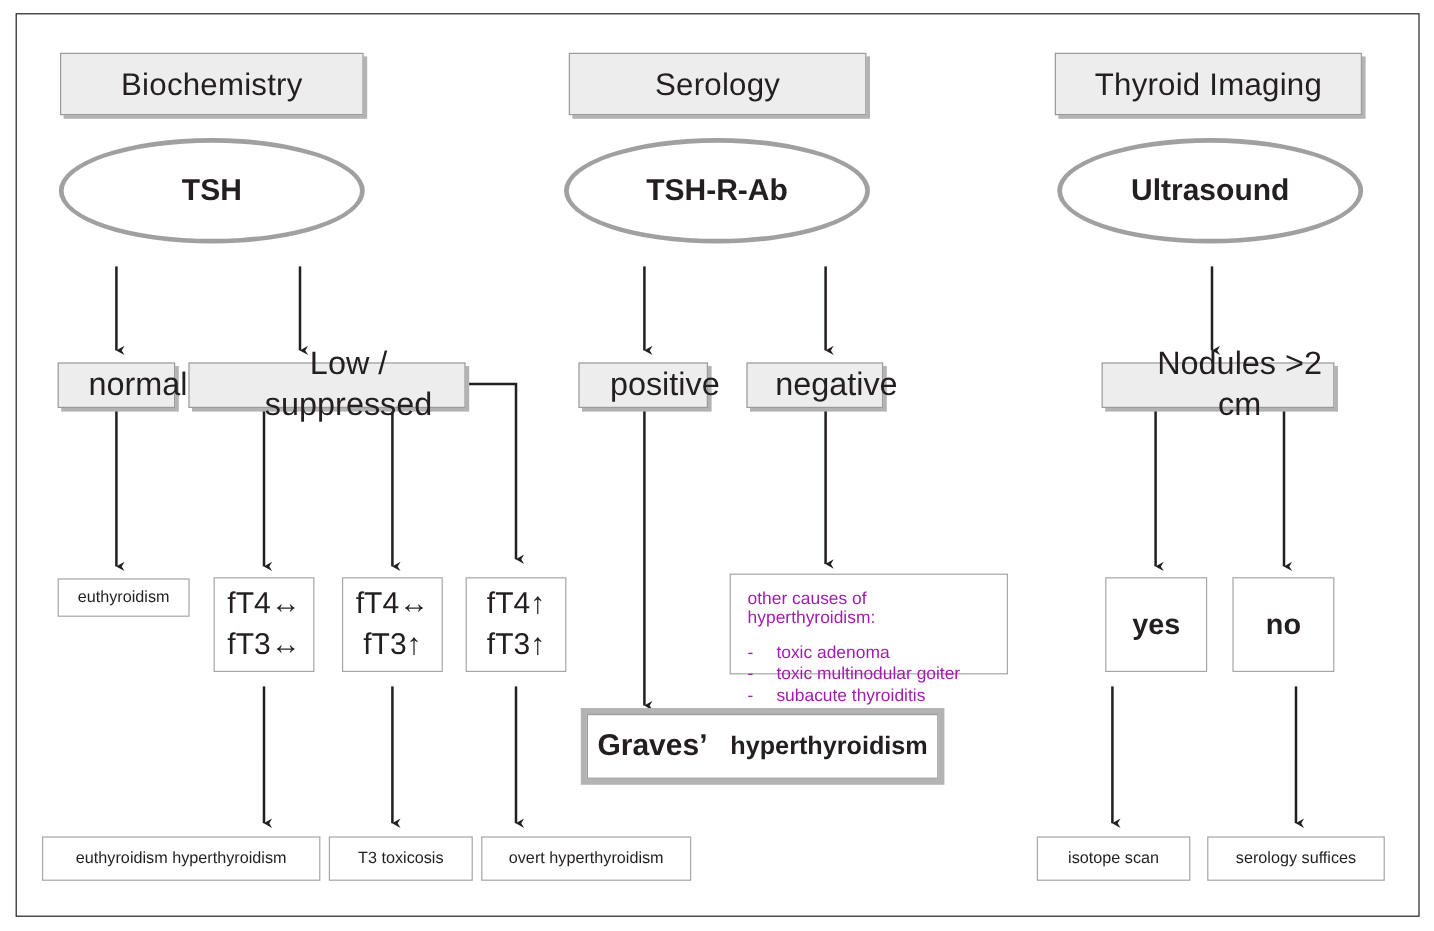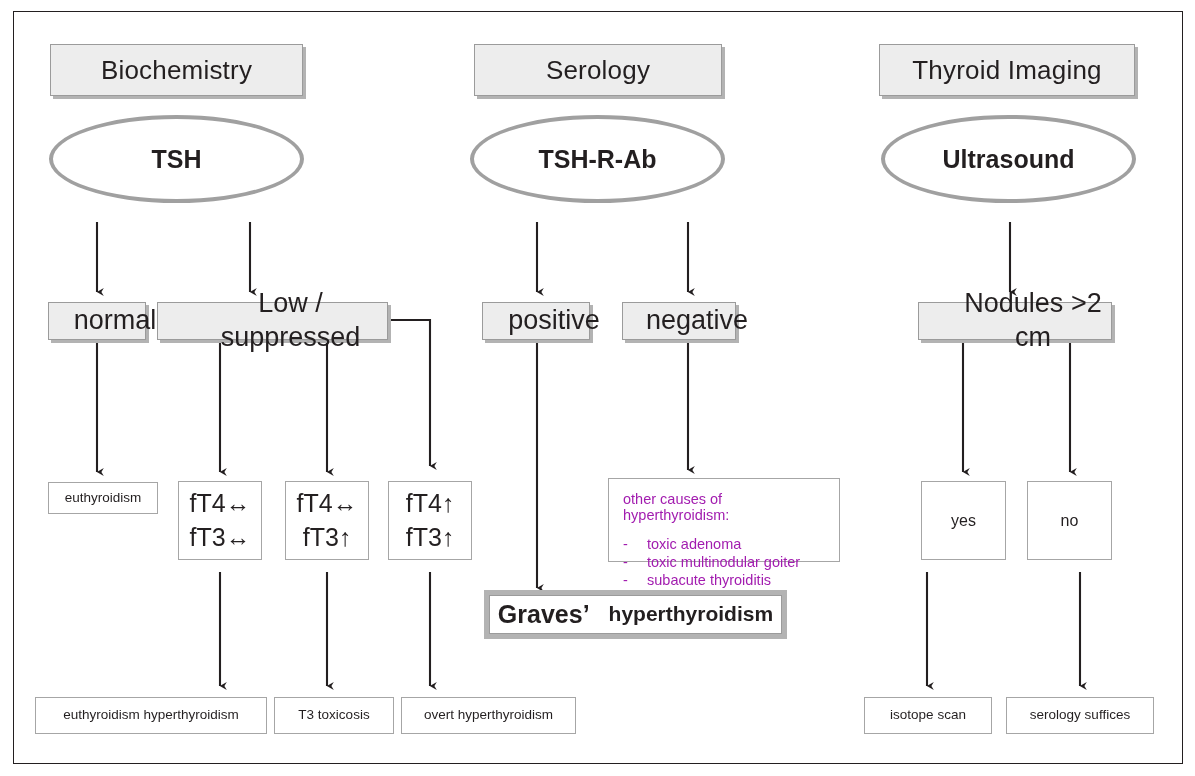--- a/index.html
+++ b/index.html
@@ -78,21 +78,21 @@
     background: #ffffff;
     display: flex;
     align-items: center;
     justify-content: center;
     font-weight: bold;
     font-size: 25px;
     color: #231f20;
   }
 
   .lbl-small   { font-size: 13.5px; }
-  .lbl-large   { font-size: 16px; }
+  .lbl-large   { font-size: 24px; font-weight: bold; }
   .lbl-lab     { font-size: 25px; }
 
   .stack {
     display: flex;
     flex-direction: column;
     align-items: center;
     justify-content: center;
     line-height: 1.35;
   }
 
@@ -216,21 +216,21 @@
     <div class="panel-row">
       <span class="panel-dash">-</span>
       <span>toxic multinodular goiter</span>
     </div>
     <div class="panel-row">
       <span class="panel-dash">-</span>
       <span>subacute thyroiditis</span>
     </div>
   </div>
 
-  <div class="node box-emph" style="left:489px; top:595px; width:293px; height:39px;">
+  <div class="node box-emph" style="left:489px; top:595px; width:293px; height:54px;">
     <span class="graves-strong">Graves’</span>
       <span class="graves-rest"> hyperthyroidism</span>
   </div>
 
   <div class="node box-grey header-box" style="left:879px; top:44px; width:256px; height:52px;">Thyroid Imaging</div>
 
   <div class="ellipse" style="left:881px; top:115px; width:255px; height:88px;">Ultrasound</div>
 
   <div class="node box-grey value-box" style="left:918px; top:302px; width:194px; height:38px;">Nodules &gt;2 cm</div>
 

